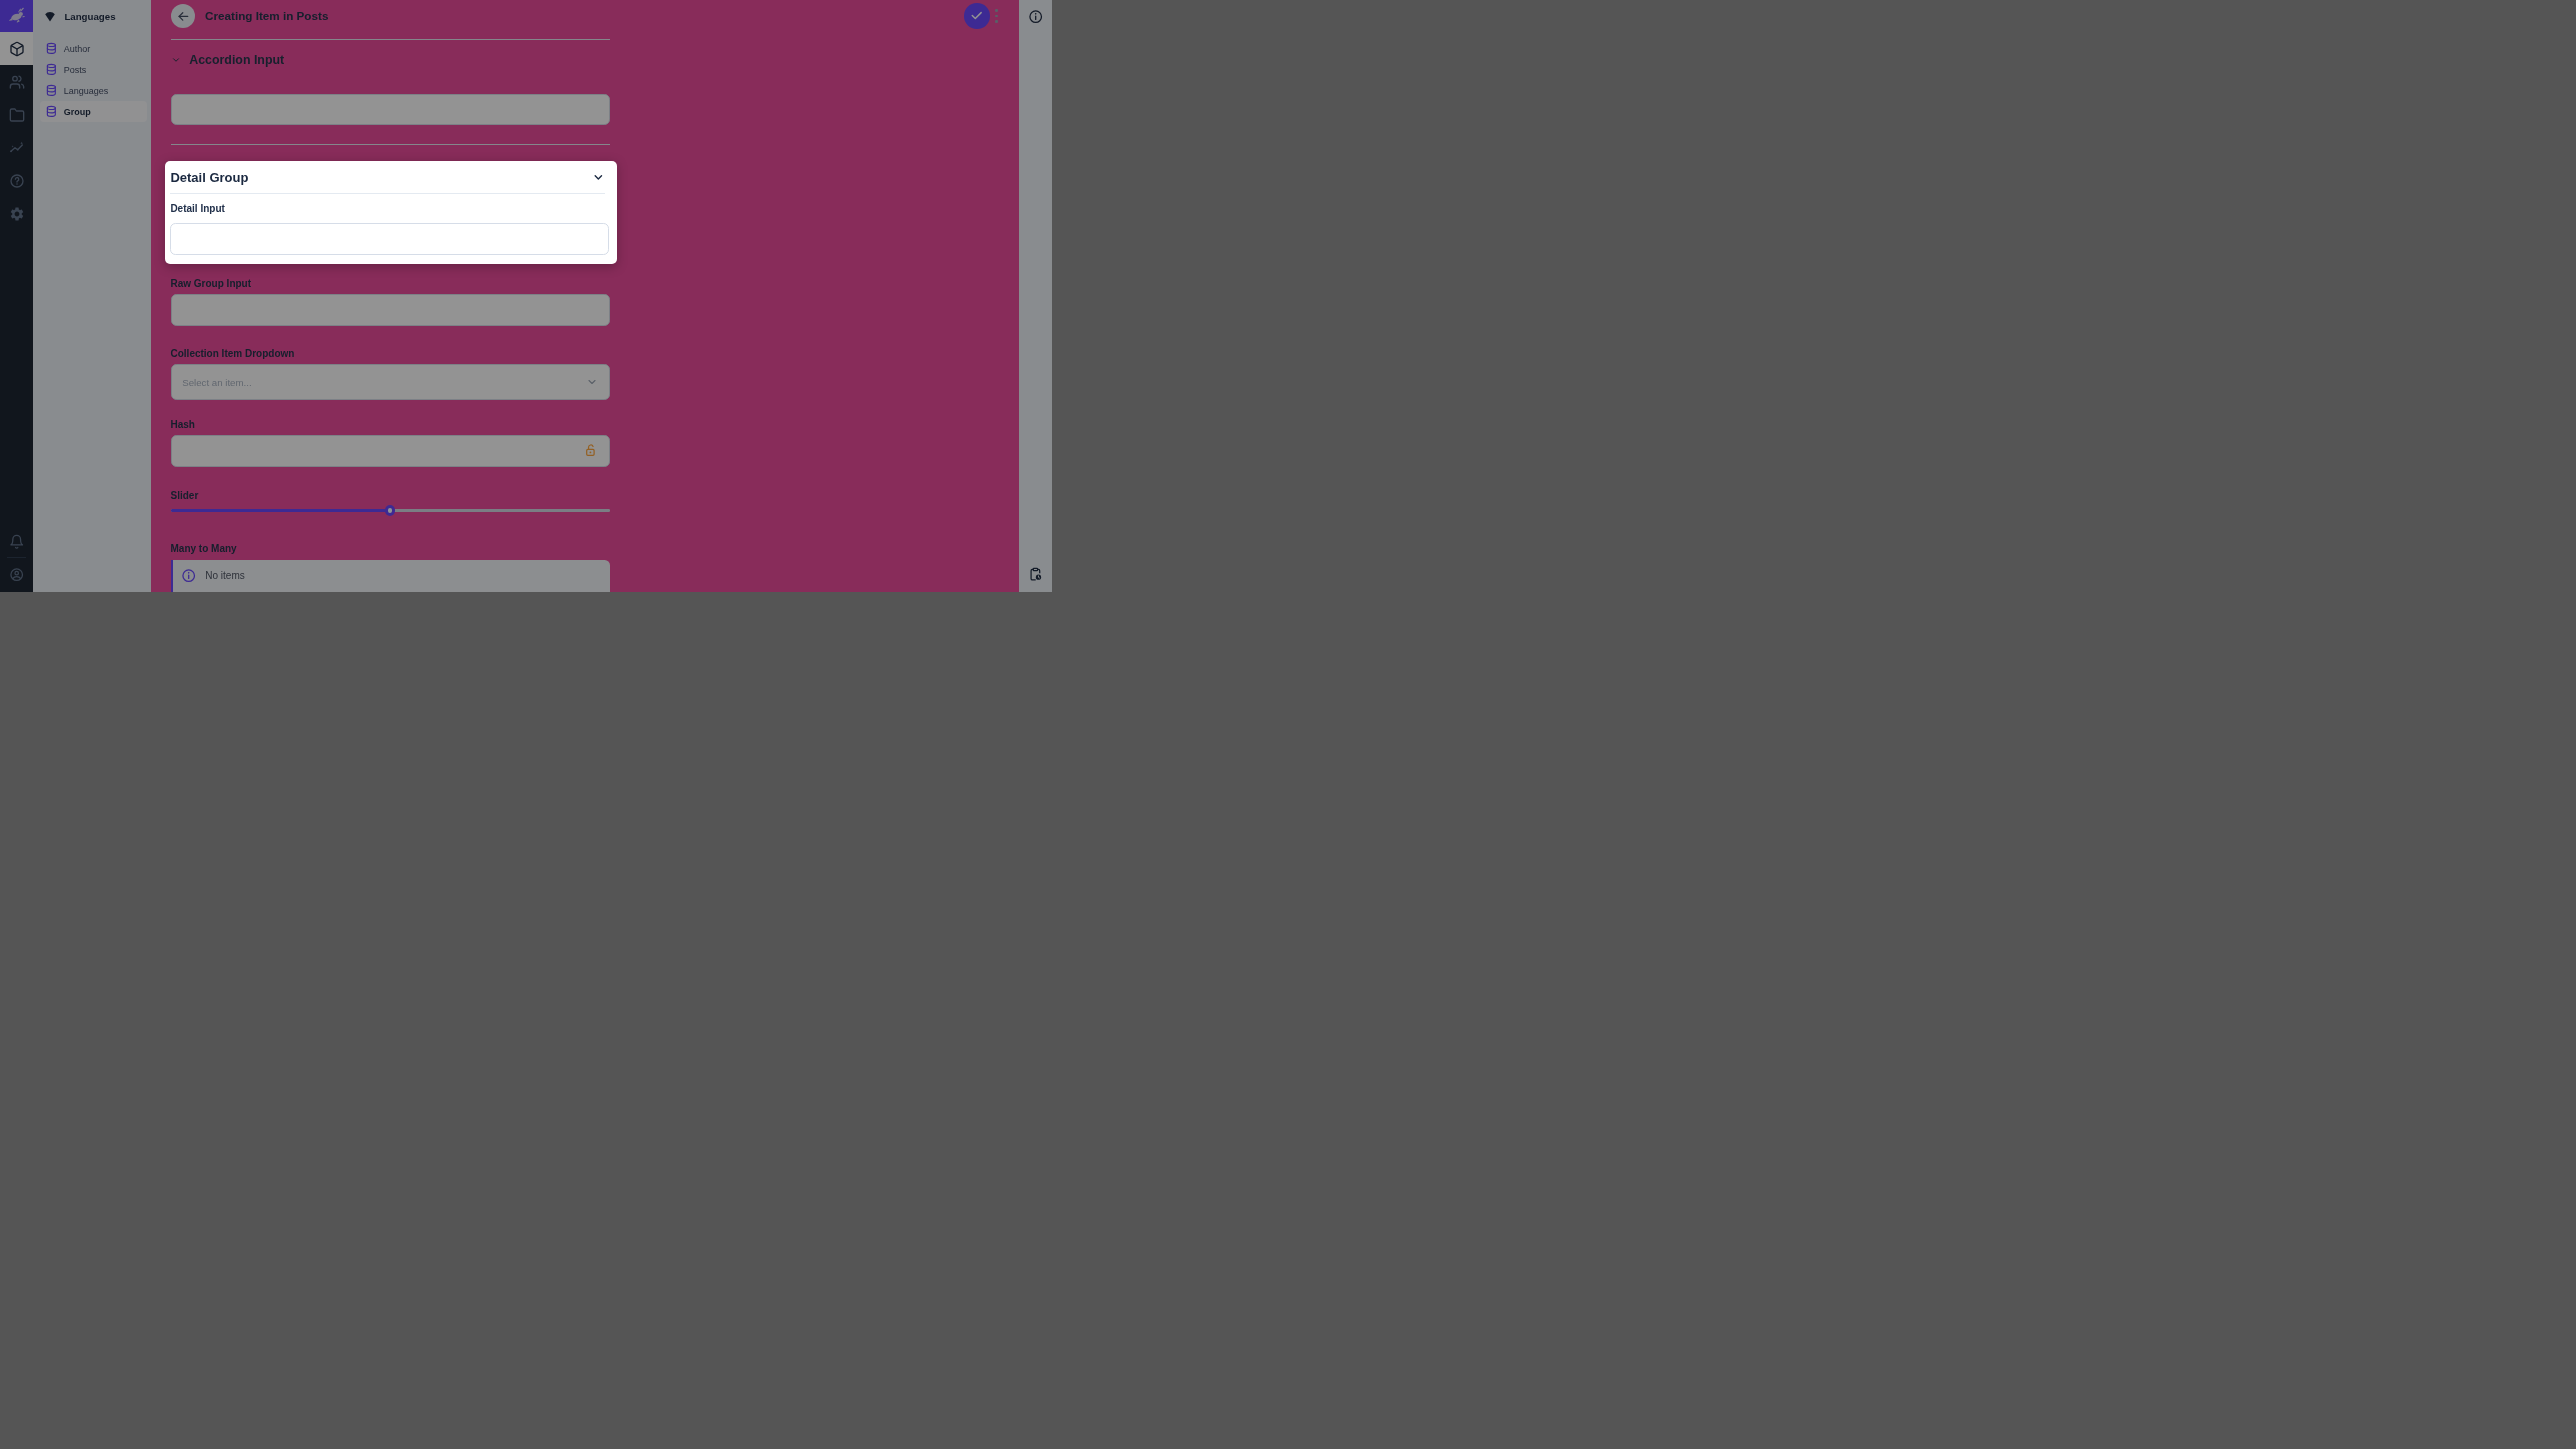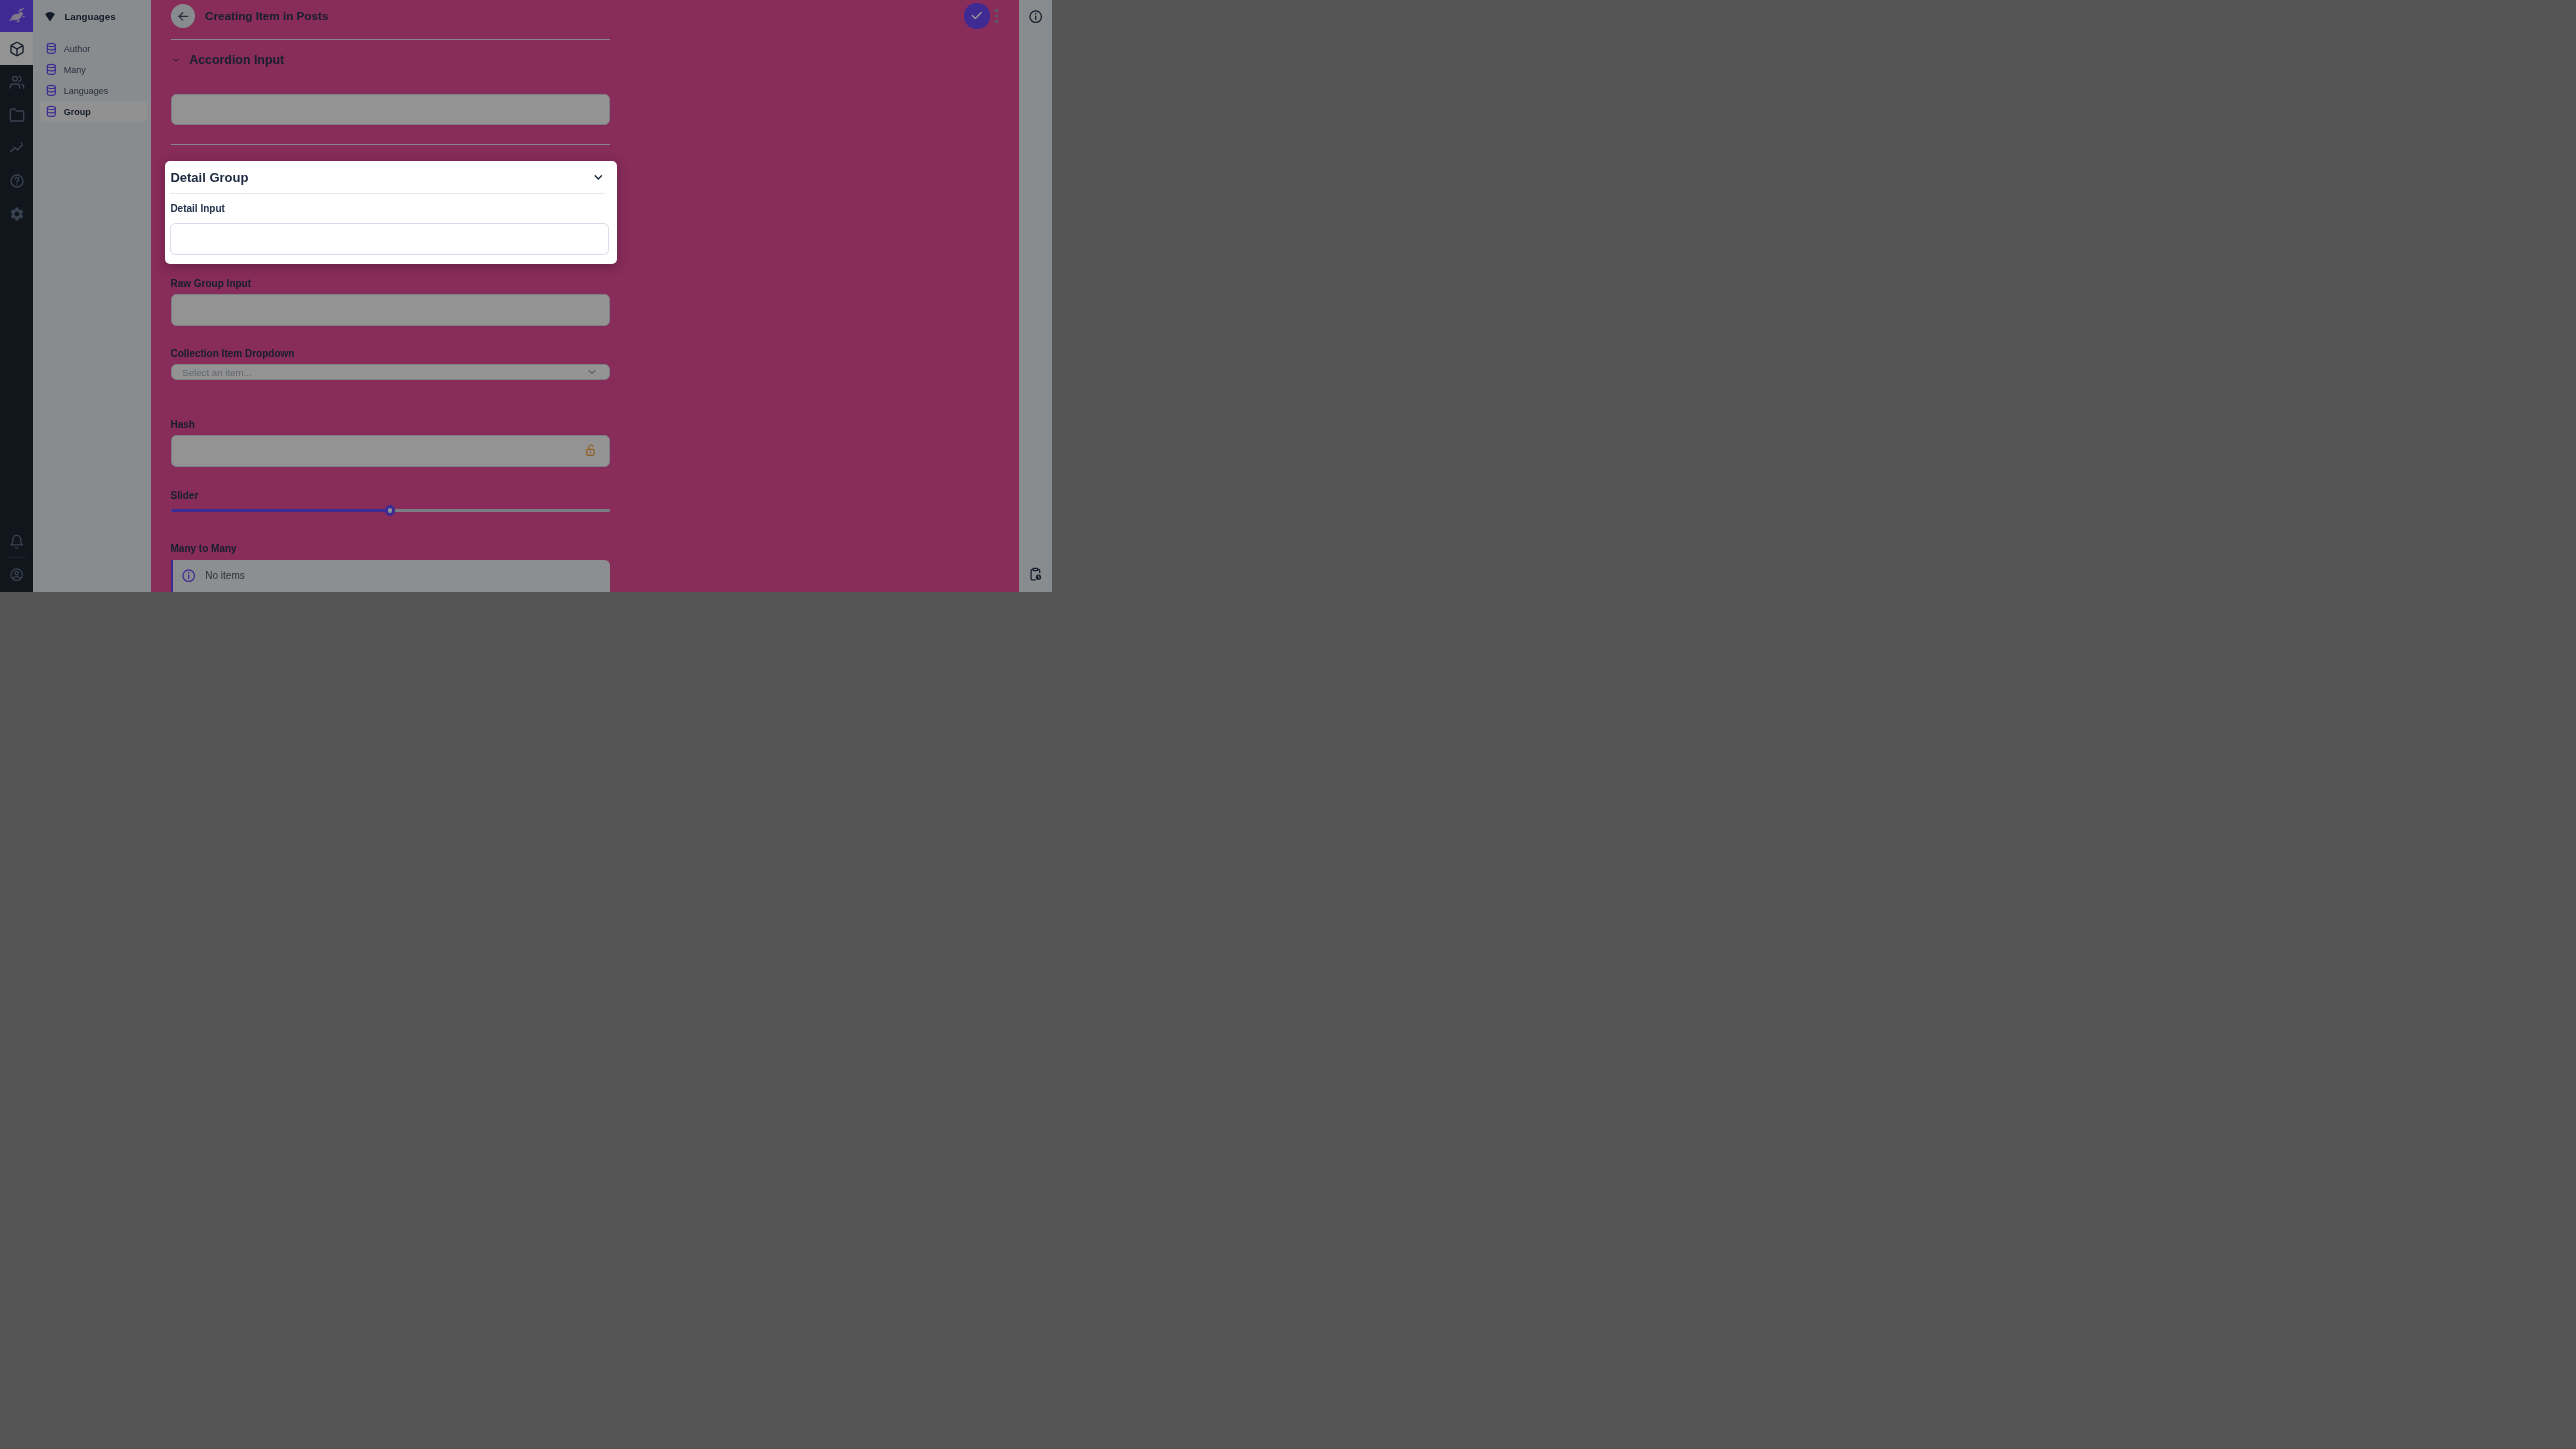--- a/index.html
+++ b/index.html
@@ -202,21 +202,21 @@
     </div>
 
     <div class="nav-item" style="top:59px">
       <span>
         <svg viewBox="0 0 24 24" width="12.7" height="12.7" fill="none" stroke="#6644ff" stroke-width="2.2" stroke-linecap="round">
           <ellipse cx="12" cy="5.5" rx="7.5" ry="3"></ellipse>
           <path d="M4.5 5.5v6.5c0 1.66 3.36 3 7.5 3s7.5-1.34 7.5-3V5.5"></path>
           <path d="M4.5 12v6.5c0 1.66 3.36 3 7.5 3s7.5-1.34 7.5-3V12"></path>
         </svg>
       </span>
-      <span class="nav-label">Many</span>
+      <span class="nav-label">Posts</span>
     </div>
 
     <div class="nav-item" style="top:80px">
       <span>
         <svg viewBox="0 0 24 24" width="12.7" height="12.7" fill="none" stroke="#6644ff" stroke-width="2.2" stroke-linecap="round">
           <ellipse cx="12" cy="5.5" rx="7.5" ry="3"></ellipse>
           <path d="M4.5 5.5v6.5c0 1.66 3.36 3 7.5 3s7.5-1.34 7.5-3V5.5"></path>
           <path d="M4.5 12v6.5c0 1.66 3.36 3 7.5 3s7.5-1.34 7.5-3V12"></path>
         </svg>
       </span>
@@ -276,21 +276,21 @@
       </div>
 
       <div class="col tb" style="top:62px;height:31px"></div>
 
       <div class="col divider" style="top:112px"></div>
 
       <div class="col field-label" style="top:246px">Raw Group Input</div>
       <div class="col tb" style="top:262px;height:32px"></div>
 
       <div class="col field-label" style="top:316px">Collection Item Dropdown</div>
-      <div class="col tb select-box" style="top:332px;height:16px">
+      <div class="col tb select-box" style="top:332px;height:36px">
         <span class="placeholder">Select an item...</span>
         <span>
           <svg viewBox="0 0 24 24" width="12" height="12" fill="none" stroke="#9aa4b2" stroke-width="2.2" stroke-linecap="round" stroke-linejoin="round">
             <polyline points="6 9 12 15 18 9"></polyline>
           </svg>
         </span>
       </div>
 
       <div class="col field-label" style="top:387px">Hash</div>
       <div class="col tb" style="top:403px;height:32px">

